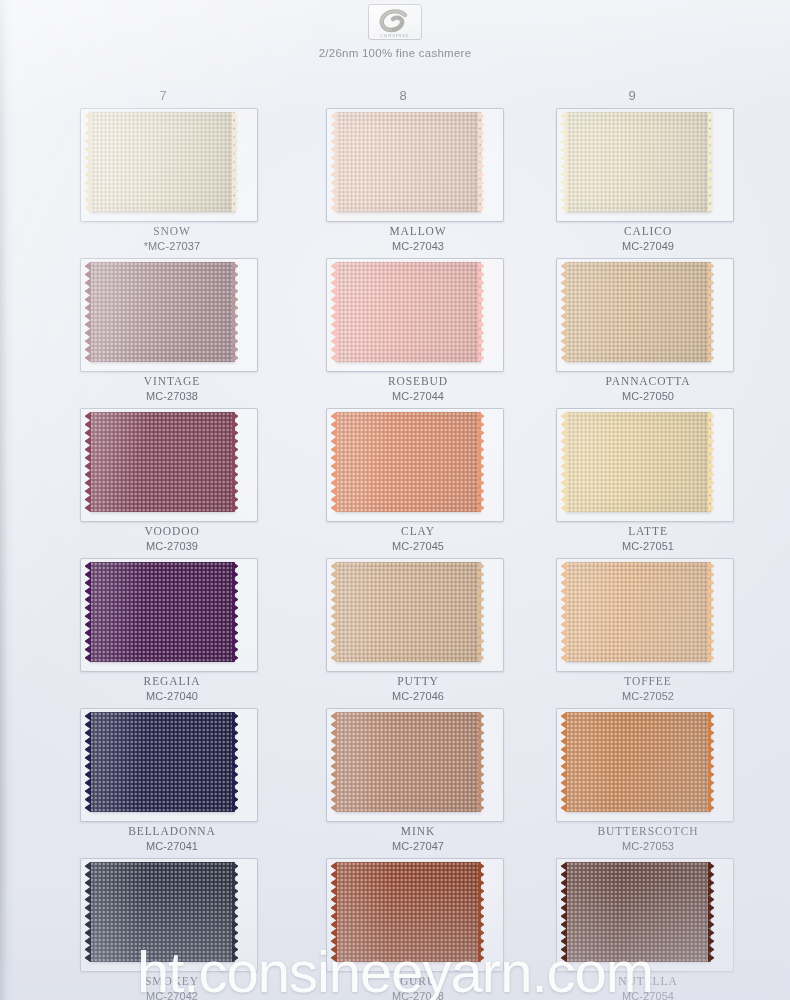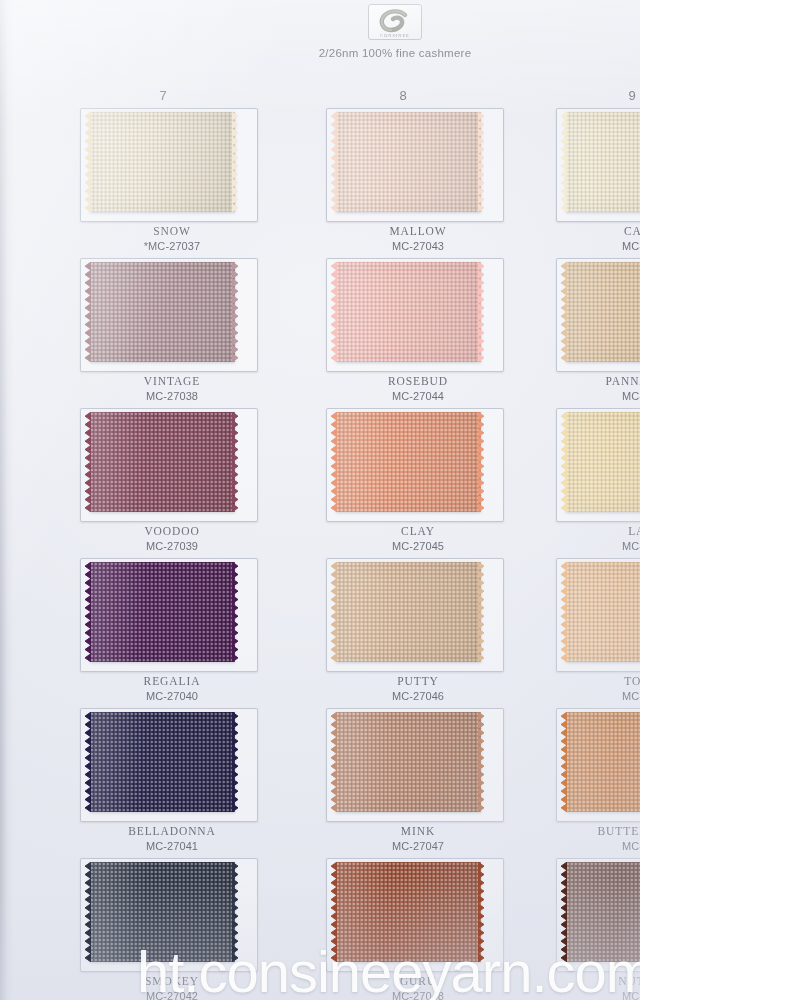--- a/index.html
+++ b/index.html
@@ -5,21 +5,21 @@
   html, body {
     margin: 0;
     padding: 0;
     background: #ffffff;
   }
   body {
     font-family: "Liberation Sans", sans-serif;
   }
   .page {
     position: relative;
-    width: 640px;
+    width: 790px;
     height: 1000px;
     overflow: hidden;
     background:
       radial-gradient(ellipse 700px 600px at 50% 30%, #f2f3f7 0%, #eceef4 45%, #e4e7ef 100%);
   }
   
   .page::after {
     content: "";
     position: absolute;
     inset: 0;

